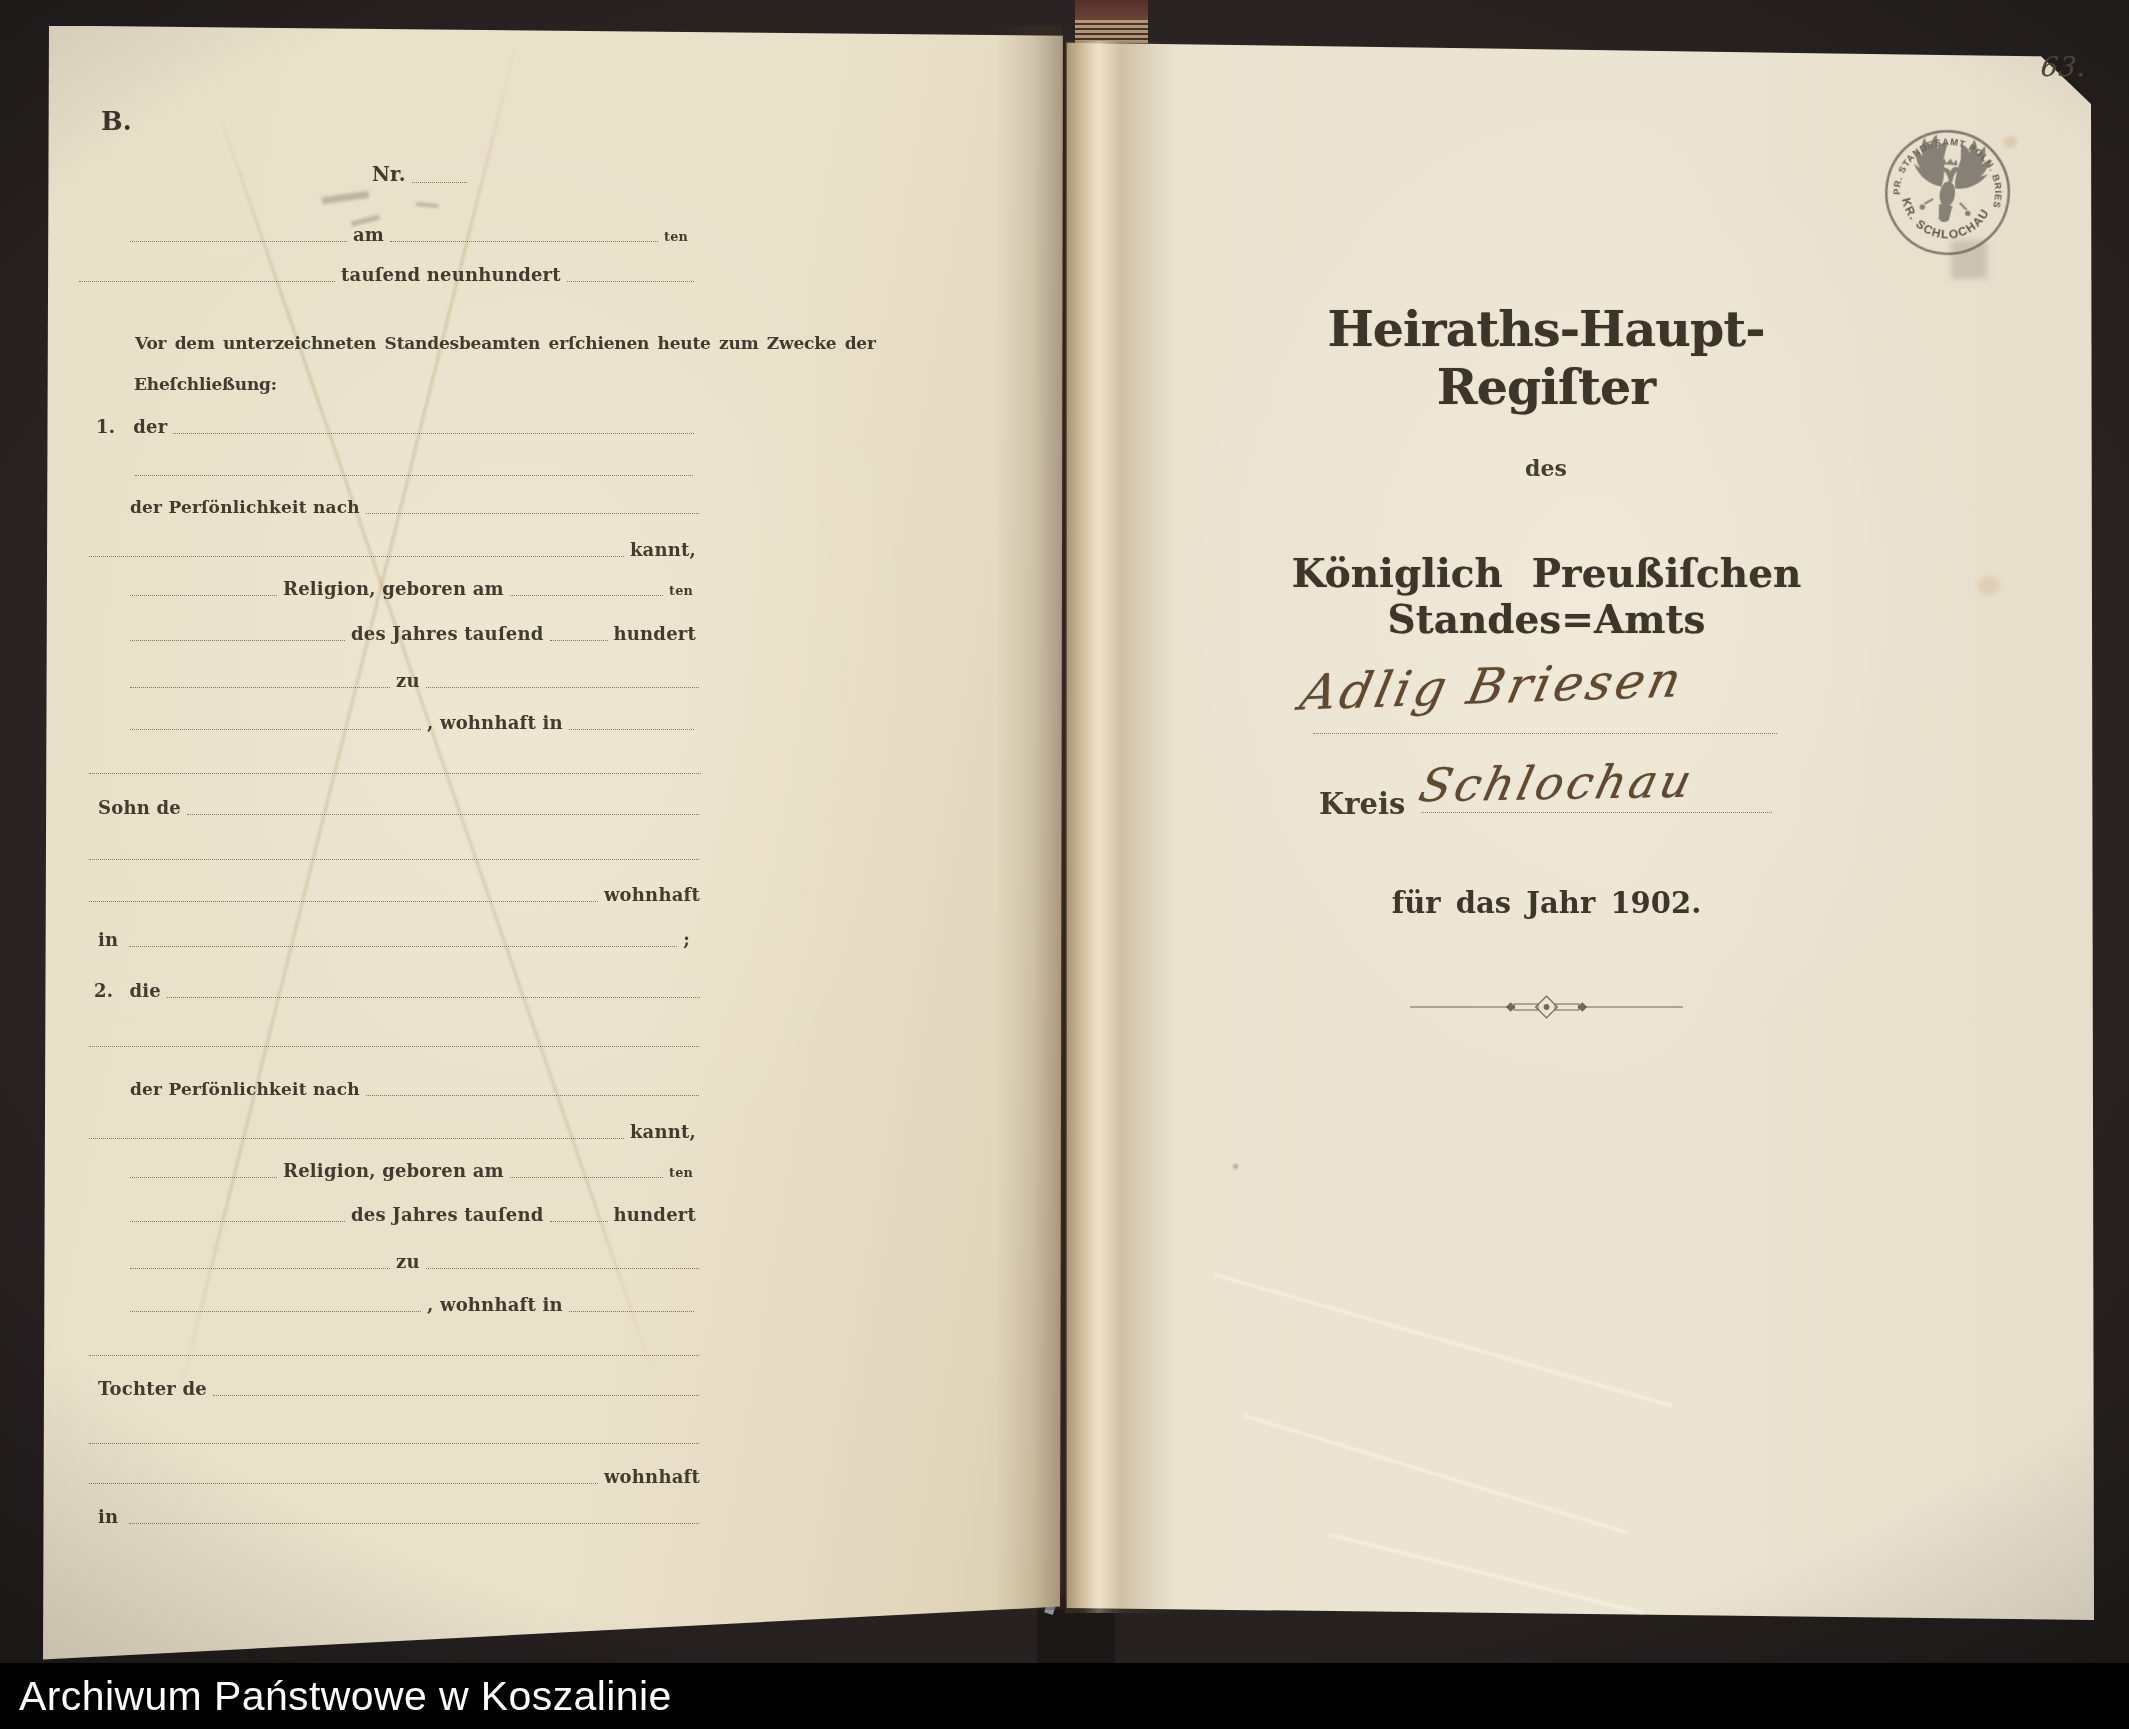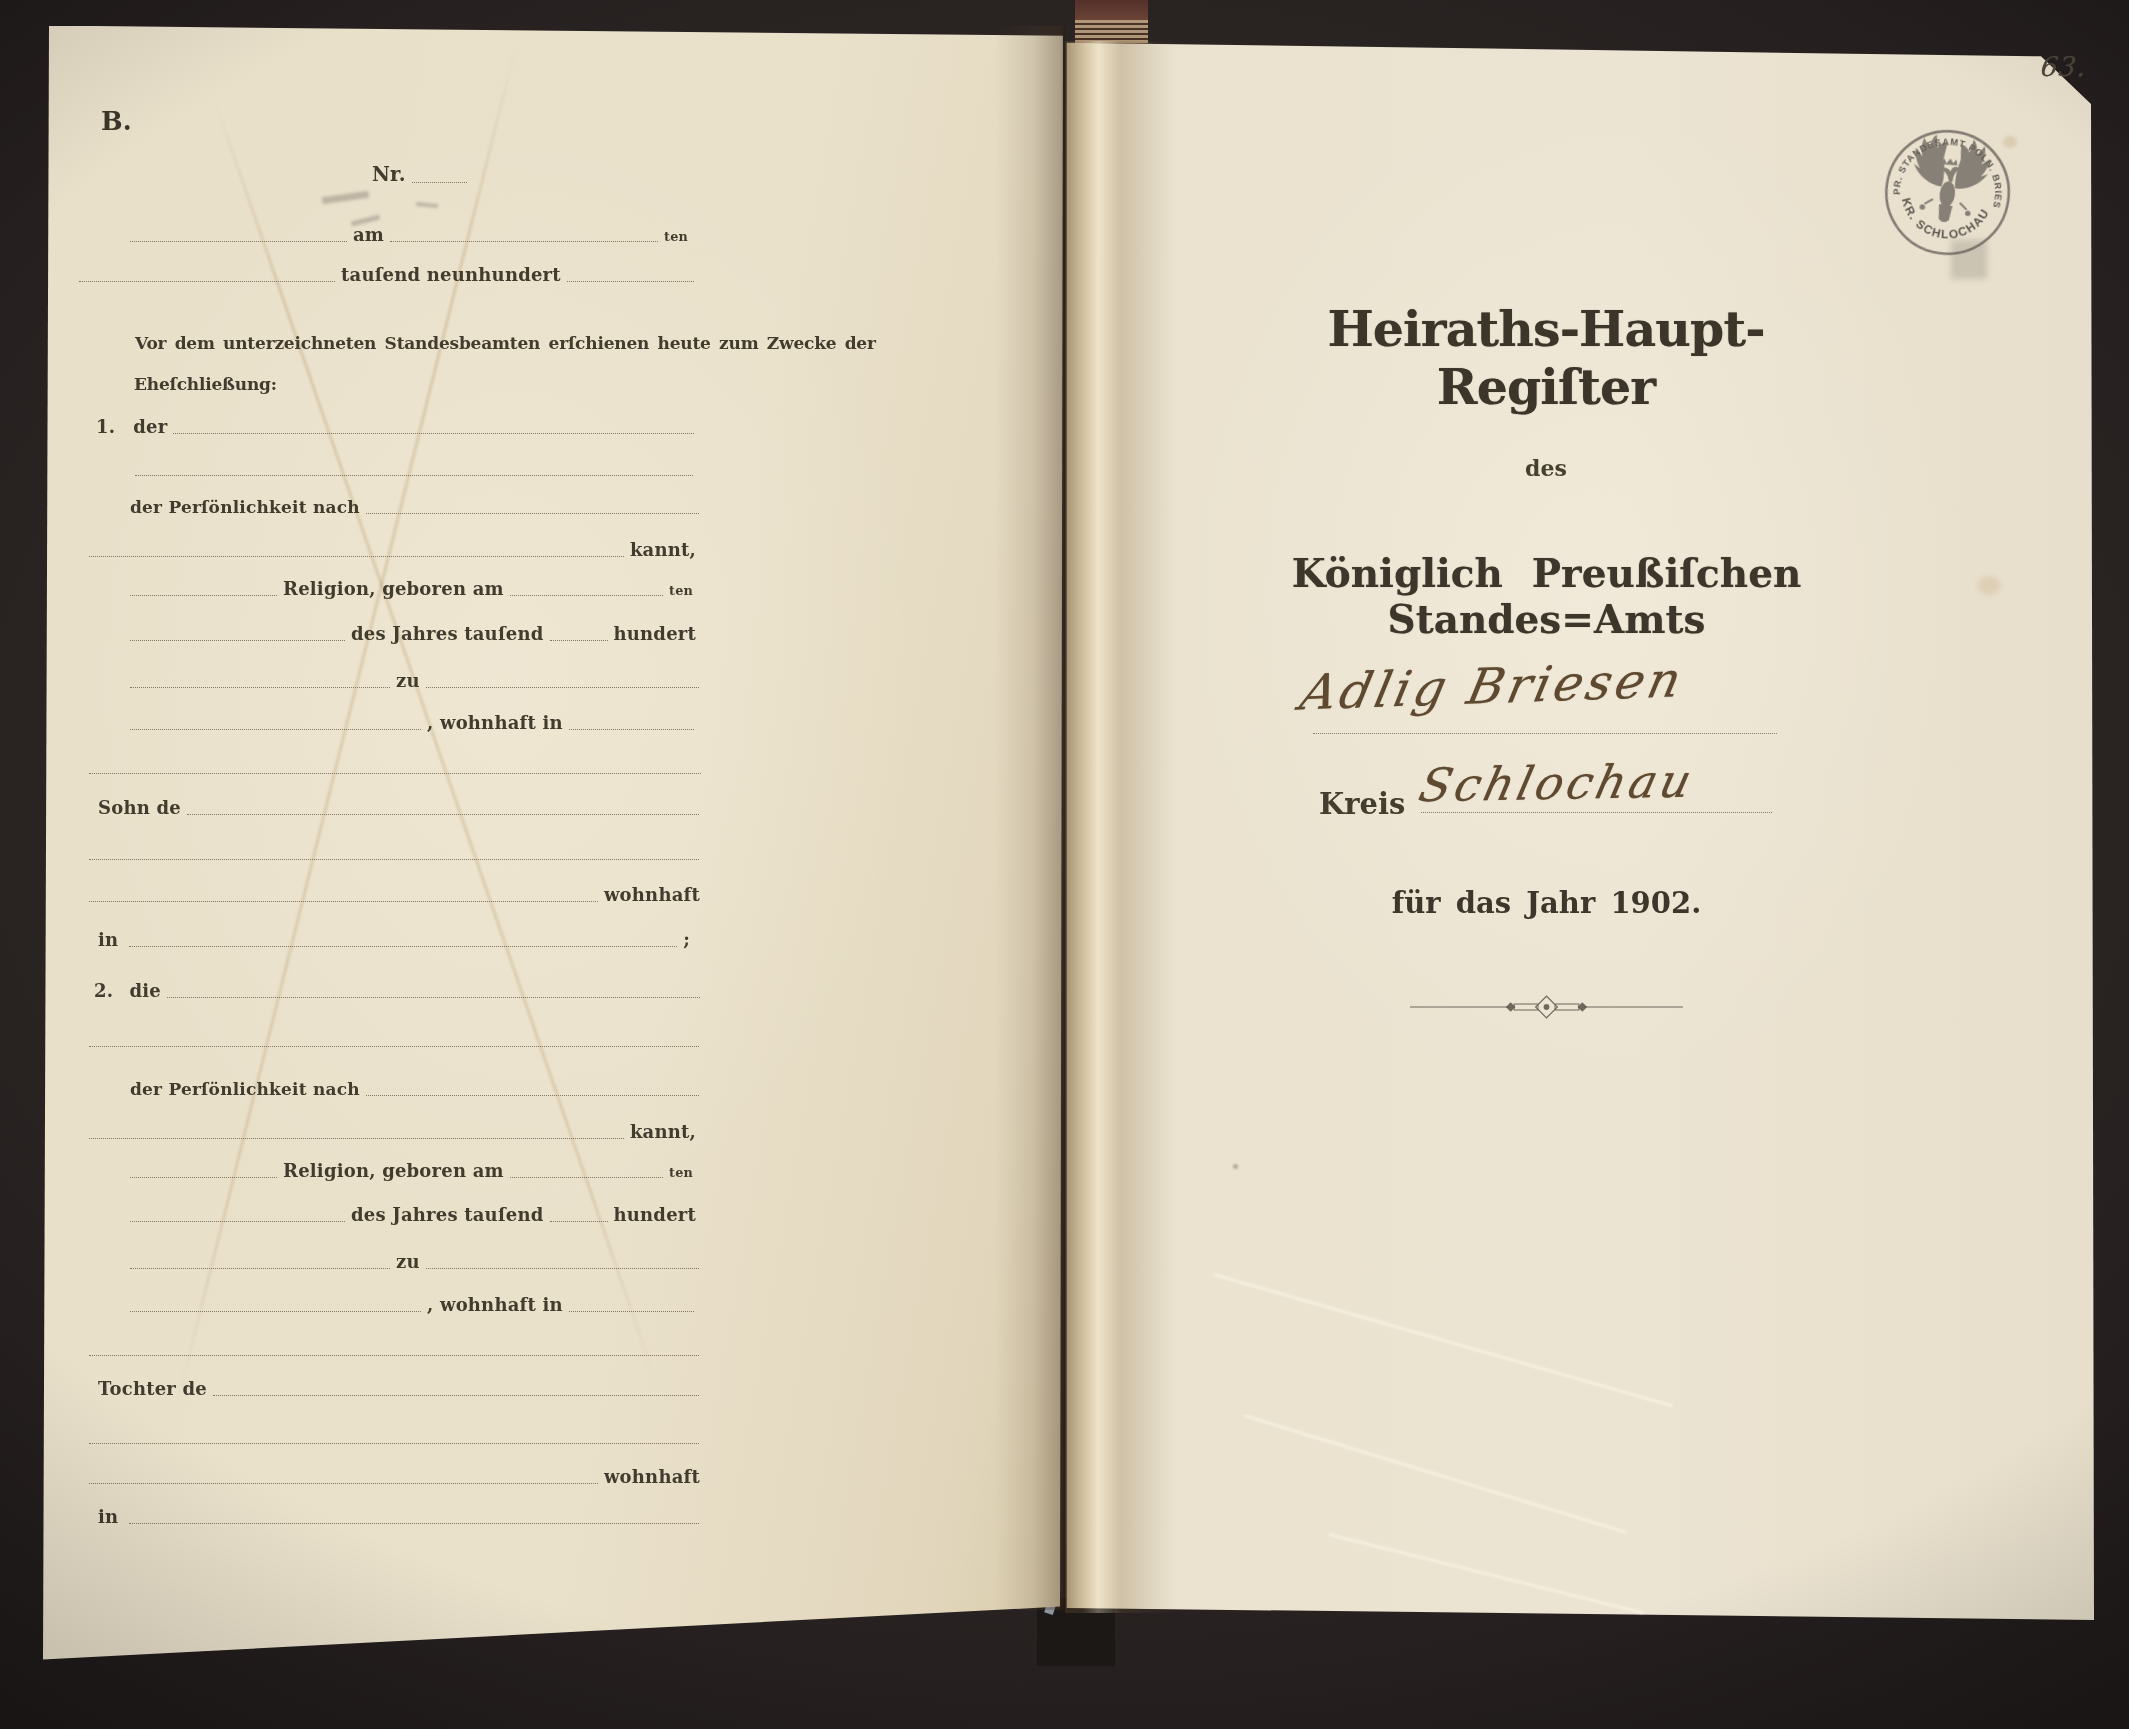--- a/index.html
+++ b/index.html
@@ -303,15 +303,18 @@
       <g fill="#5a5348" opacity=".85">
         <circle cx="160" cy="14" r="3.4"></circle>
         <rect x="114" y="10" width="8" height="8" transform="rotate(45 118 14)"></rect>
         <rect x="198" y="10" width="8" height="8" transform="rotate(45 202 14)"></rect>
       </g>
     </svg>
   </div>
 
   <div class="vignette"></div>
 
+  <div class="archive-bar">
+    <span>Archiwum Państwowe w Koszalinie</span>
+  </div>
 
 </div>
 
 
 </body></html>

